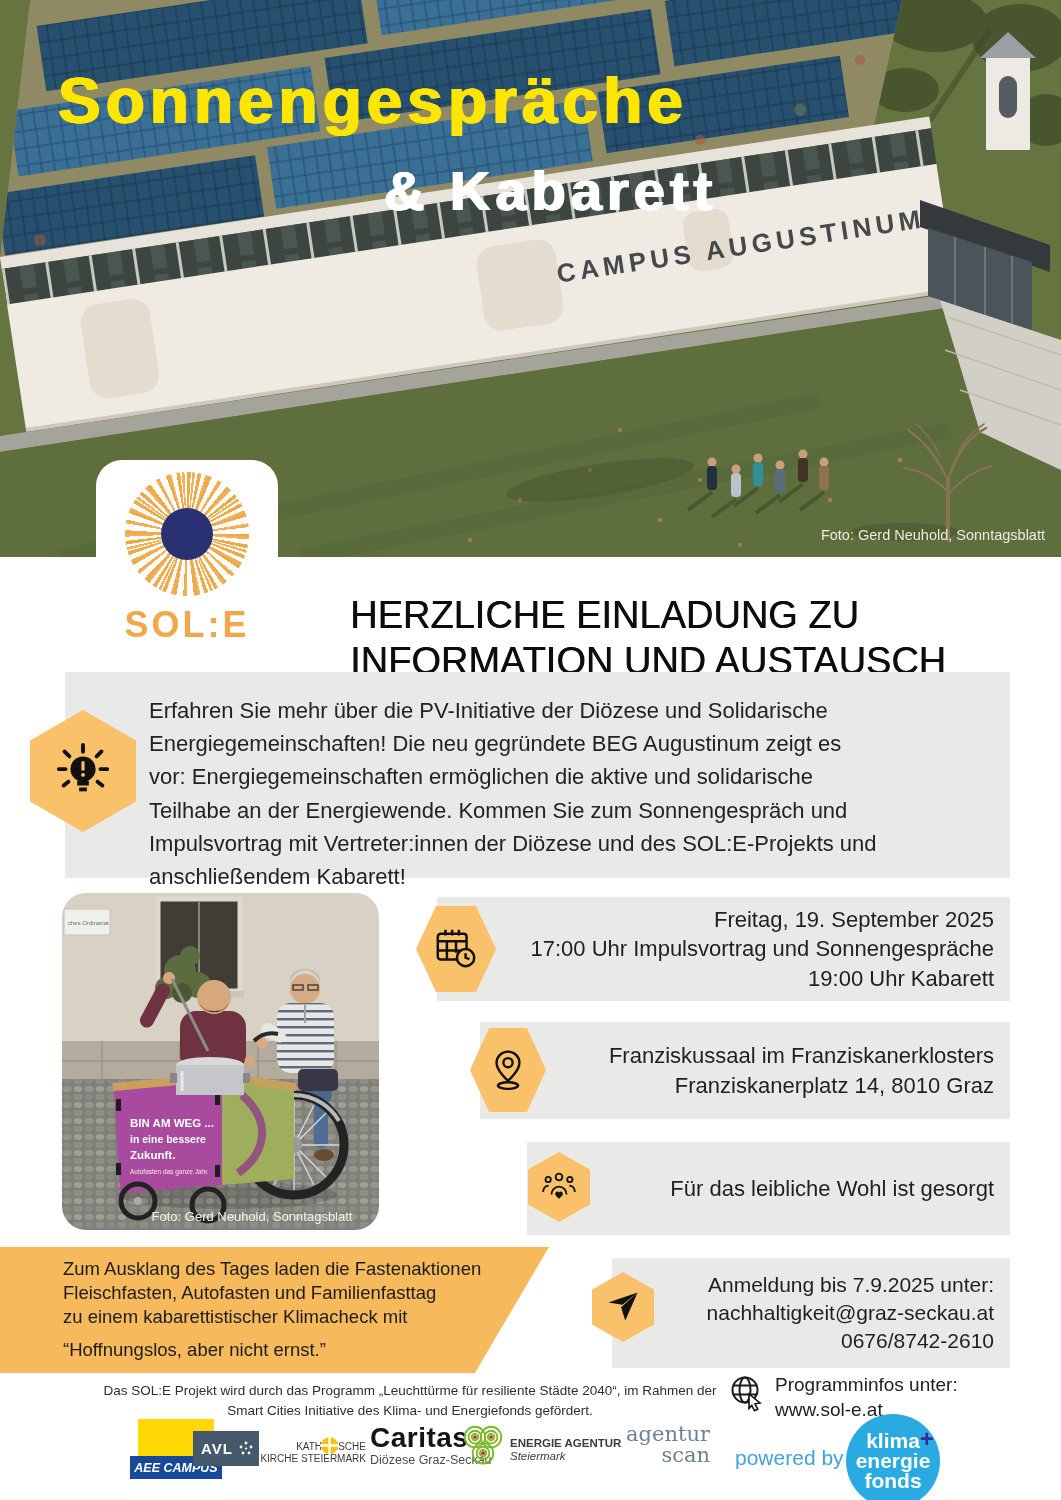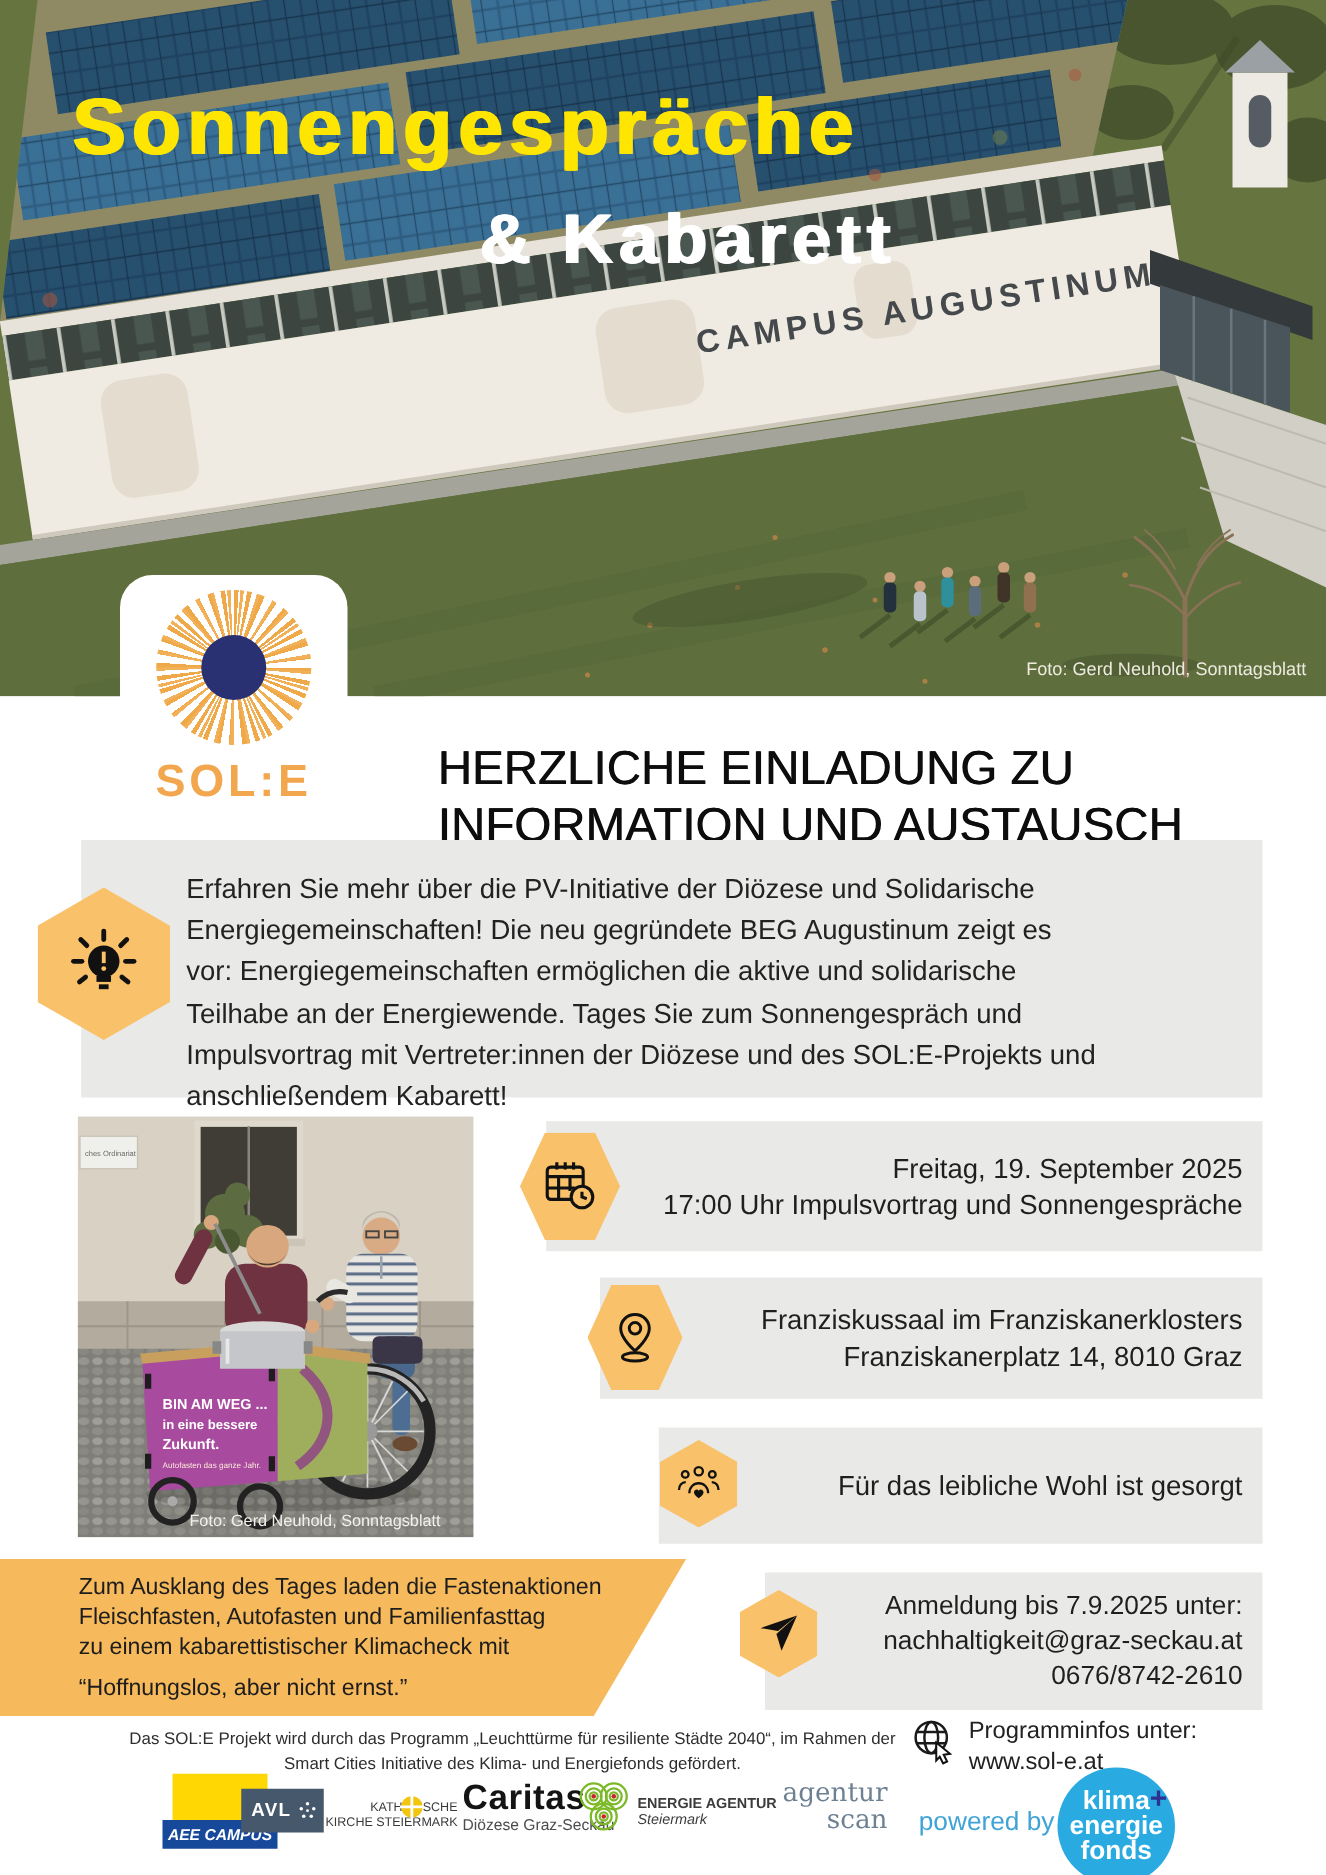--- a/index.html
+++ b/index.html
@@ -49,21 +49,21 @@
   .hex-people{left:528px;top:1152px;width:62px;height:70px;}
   .hex-send{left:592px;top:1272px;width:62px;height:70px;}
 
   
   .orange-box{left:0;top:1247px;width:549px;height:126px;background:#F6B95B;
       clip-path:polygon(0 0,100% 0,86.5% 100%,0 100%);
       padding:10px 40px 0 63px;box-sizing:border-box;font-size:18.5px;line-height:1.3;color:#1d1d1d;}
   .orange-box .quote{margin-top:9px;}
 
   
-  .photo2{left:62px;top:893px;width:317px;height:337px;overflow:hidden;}
+  .photo2{left:62px;top:893px;width:317px;height:337px;overflow:hidden;border-radius:24px;}
 
   
   .funding{left:100px;top:1381px;width:620px;text-align:center;font-size:13.5px;line-height:1.45;color:#2e2e2e;}
   .globe{left:729px;top:1374px;width:36px;height:38px;}
   .prog-label{left:775px;top:1374px;font-size:19px;color:#222;}
   .prog-url{left:775px;top:1399px;font-size:19px;color:#222;}
   .powered{left:735px;top:1446px;font-size:21px;color:#3FA3D7;}
   .klima{left:846px;top:1414px;width:94px;height:94px;border-radius:50%;background:#29ABE2;
          display:flex;flex-direction:column;align-items:center;justify-content:center;
          color:#fff;font-size:21px;font-weight:700;line-height:.95;}
@@ -261,21 +261,21 @@
   <div class="abs heading">
     <div>HERZLICHE EINLADUNG ZU</div>
     <div>INFORMATION UND AUSTAUSCH</div>
   </div>
 
   <div class="abs graybox intro-box">
     <div class="intro-text">
       <div>Erfahren Sie mehr über die PV-Initiative der Diözese und Solidarische</div>
       <div>Energiegemeinschaften! Die neu gegründete BEG Augustinum zeigt es</div>
       <div>vor: Energiegemeinschaften ermöglichen die aktive und solidarische</div>
-      <div>Teilhabe an der Energiewende. Tages Sie zum Sonnengespräch und</div>
+      <div>Teilhabe an der Energiewende. Kommen Sie zum Sonnengespräch und</div>
       <div>Impulsvortrag mit Vertreter:innen der Diözese und des SOL:E-Projekts und</div>
       <div>anschließendem Kabarett!</div>
     </div>
   </div>
 
   <div class="hex hex-pt hex-idea">
     <svg width="62" height="62" viewBox="0 0 64 64">
       <g stroke="#111" stroke-width="4" stroke-linecap="round">
         <line x1="32" y1="5" x2="32" y2="12"></line>
         <line x1="13" y1="12" x2="18" y2="17"></line>
@@ -401,20 +401,21 @@
         <circle cx="188" cy="168" r="5.5" fill="#d8a77e"></circle>
       </g>
 
       <text x="190" y="328" text-anchor="middle" font-size="13" fill="#f2f0ea">Foto: Gerd Neuhold, Sonntagsblatt</text>
     </svg>
   </div>
 
   <div class="abs graybox infobox box-date">
     <div class="nowrap">Freitag, 19. September 2025</div>
     <div class="nowrap">17:00 Uhr Impulsvortrag und Sonnengespräche</div>
+    <div class="nowrap">19:00 Uhr Kabarett</div>
   </div>
   <div class="hex hex-ps hex-cal">
     <svg width="46" height="46" viewBox="0 0 48 48" fill="none" stroke="#111" stroke-width="2.6">
       <rect x="5" y="8" width="30" height="27" rx="3"></rect>
       <line x1="5" y1="16" x2="35" y2="16"></line>
       <line x1="13" y1="4" x2="13" y2="10"></line>
         <line x1="20" y1="4" x2="20" y2="10"></line>
         <line x1="27" y1="4" x2="27" y2="10"></line>
       <line x1="14.5" y1="16" x2="14.5" y2="35"></line>
         <line x1="24" y1="16" x2="24" y2="28"></line>

